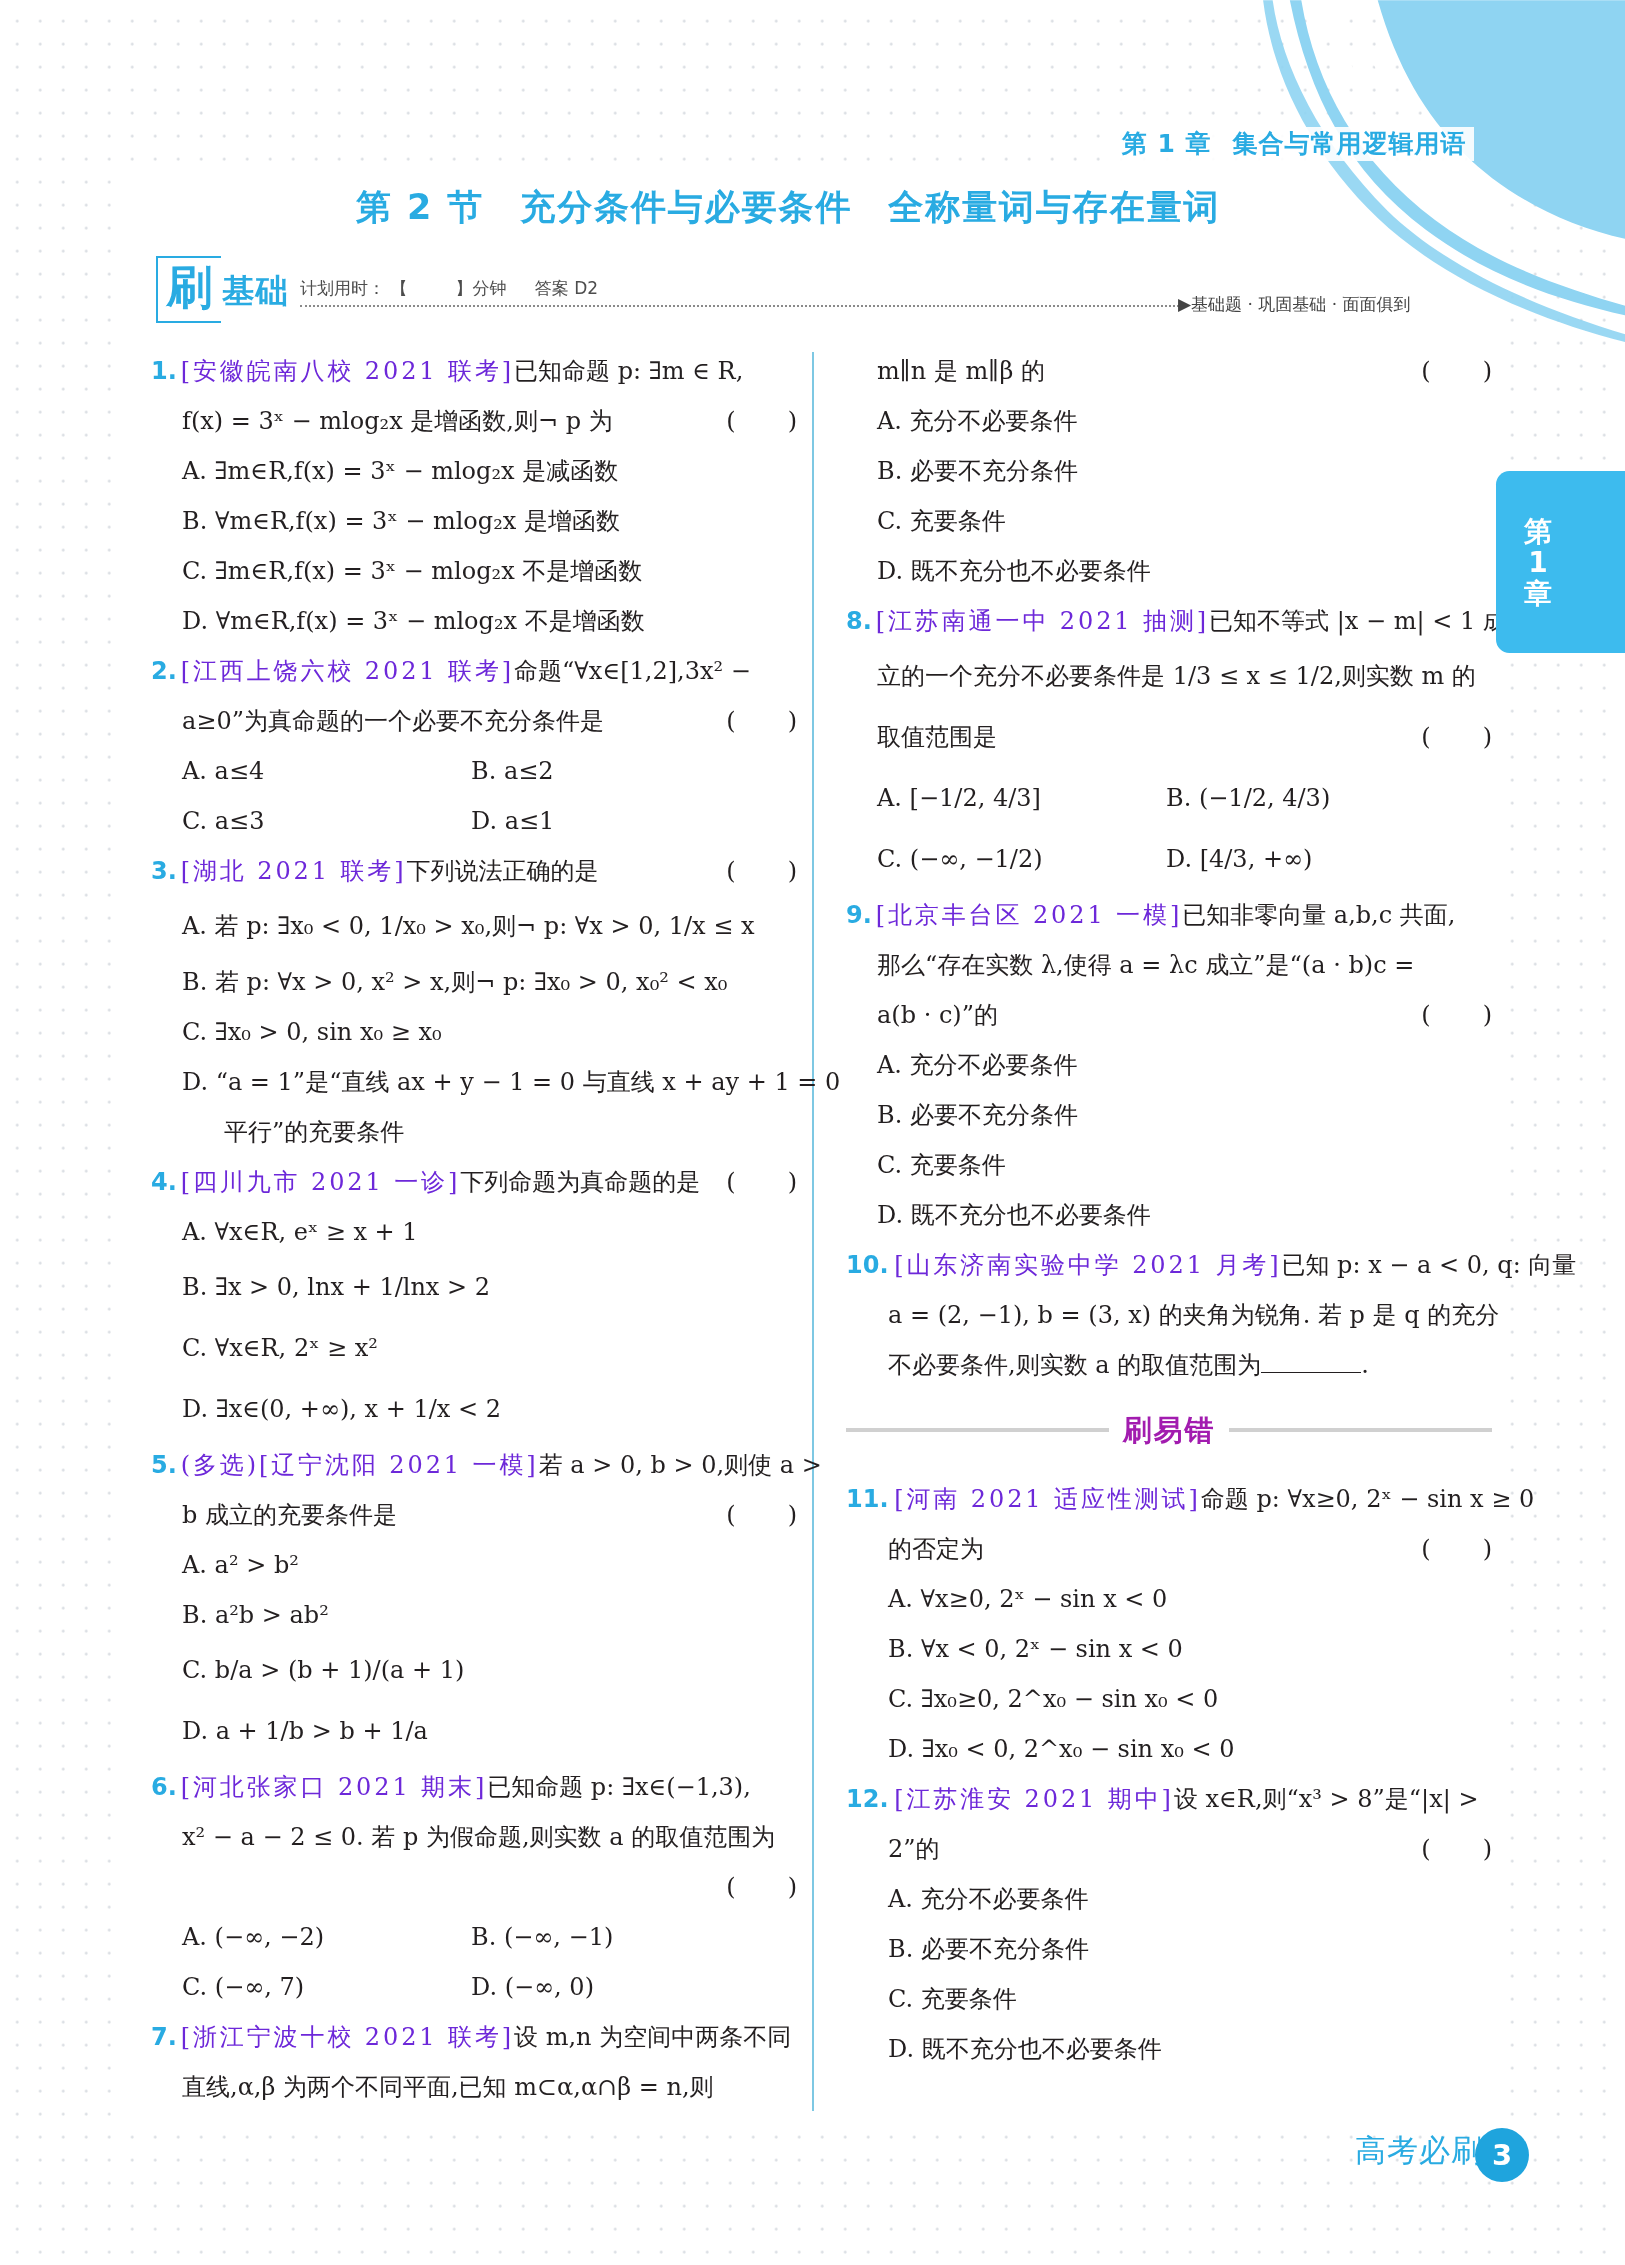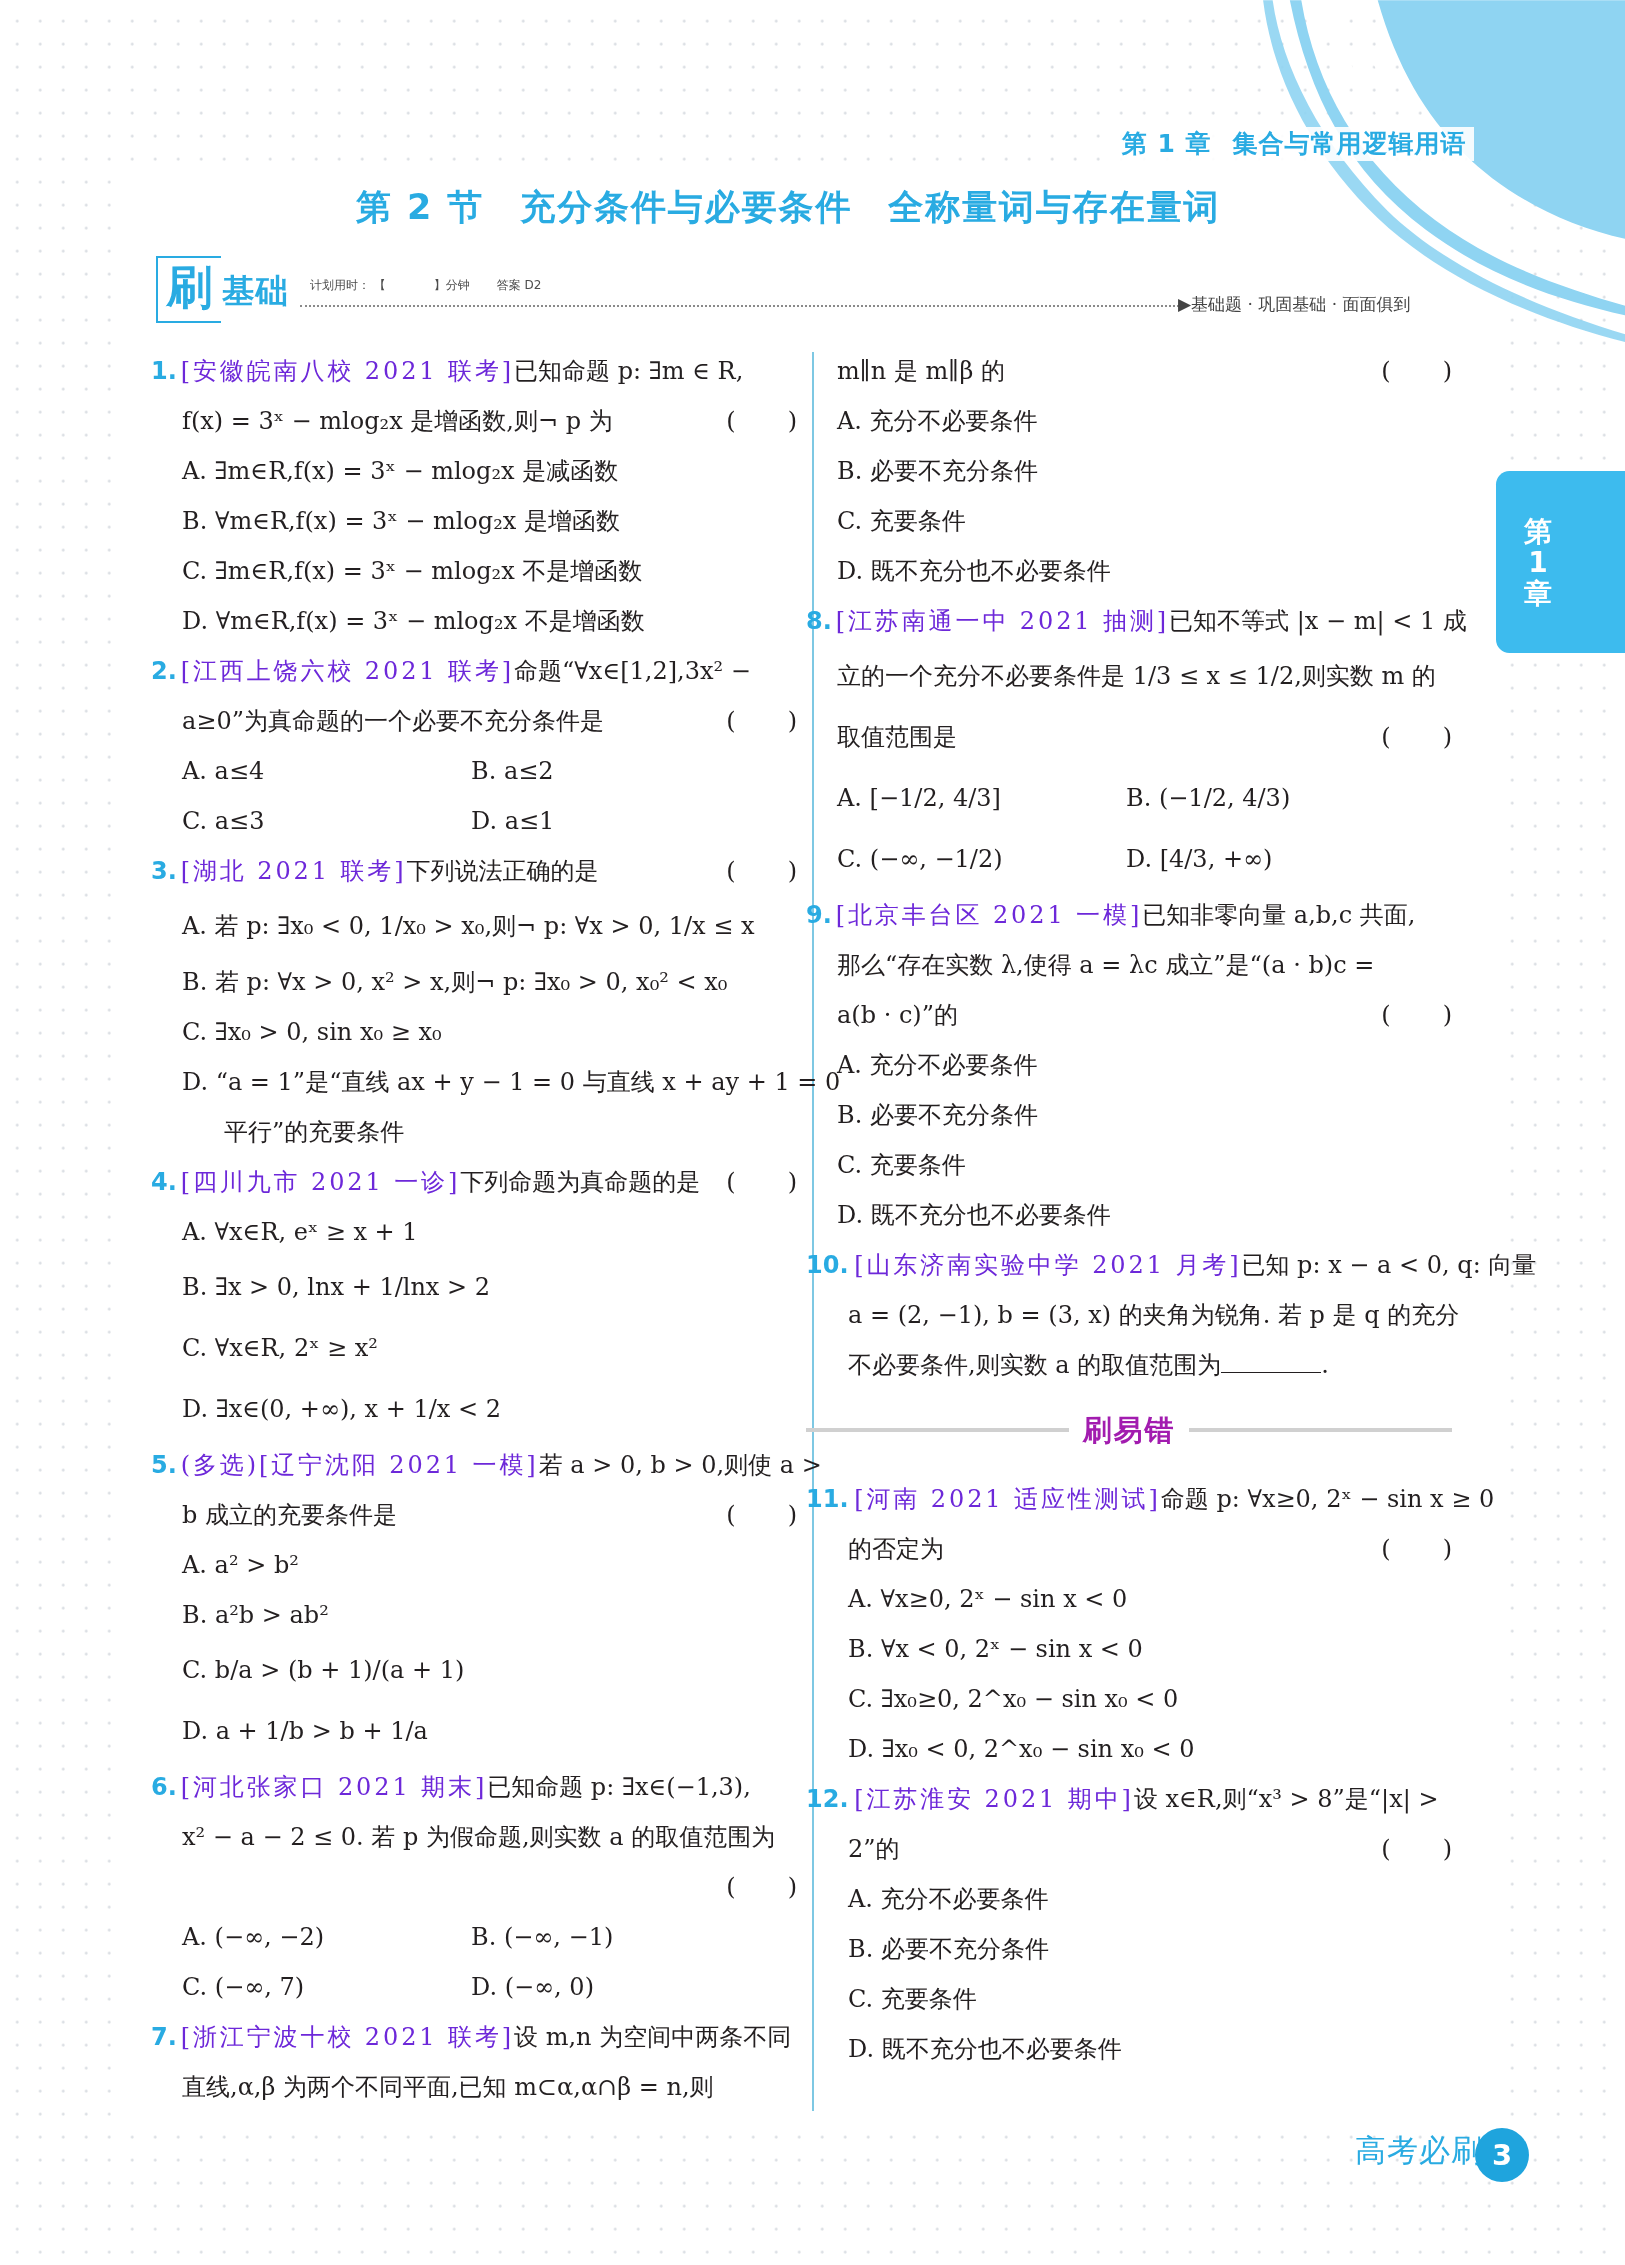--- a/index.html
+++ b/index.html
@@ -38,38 +38,38 @@
     border: 2.9px solid #29abe2; border-right: none; background:#fff;
     font-family: "DejaVu Sans", sans-serif; font-weight: bold; color:#29abe2;
     font-size: 46px; line-height: 59px; text-align: center;
   }
   .drill-name {
     position: absolute; left: 222px; top: 270px;
     font-family: "DejaVu Serif", serif; font-size: 32.5px; color: #29abe2; font-weight: bold;
     letter-spacing: 1px;
   }
   .plan-line {
-    position: absolute; left: 310px; top: 277px; font-family: "DejaVu Sans", sans-serif;
-    font-size: 12px; color: #4d4d4d; white-space: nowrap;
+    position: absolute; left: 300px; top: 277px; font-family: "DejaVu Sans", sans-serif;
+    font-size: 17px; color: #4d4d4d; white-space: nowrap;
   }
   .plan-line .blank { display: inline-block; width: 48px; }
   .plan-line .ans { margin-left: 23px; }
   .dotted-rule {
     position: absolute; left: 300px; top: 305px; width: 879px; border-top: 2.9px dotted #8a8a8a;
   }
   .tagline {
     position: absolute; left: 1178px; top: 293px; font-size: 17px; color: #444; white-space: nowrap;
     font-family: "DejaVu Serif", serif;
   }
 
   .col-divider { position: absolute; left: 812px; top: 352px; width: 1.9px; height: 1759px; background: #7ec8e3; }
 
   .col { position: absolute; top: 346px; width: 646px; }
   .col-left { left: 151px; }
-  .col-right { left: 806px; }
+  .col-right { left: 846px; }
 
   .q { font-size: 24px; line-height: 50px; }
   .q-line { position: relative; white-space: nowrap; padding-left: 31px; }
   .q-line.first { padding-left: 0; }
   .q-num {
     font-family: "DejaVu Sans", "Liberation Sans", sans-serif; font-weight: bold; color: #29abe2;
     font-size: 24px; margin-right: 3.8px;
   }
   .q-num.wide { margin-right: 5.7px; }
   .src { color: #6d28d9; letter-spacing: 2.9px; }

